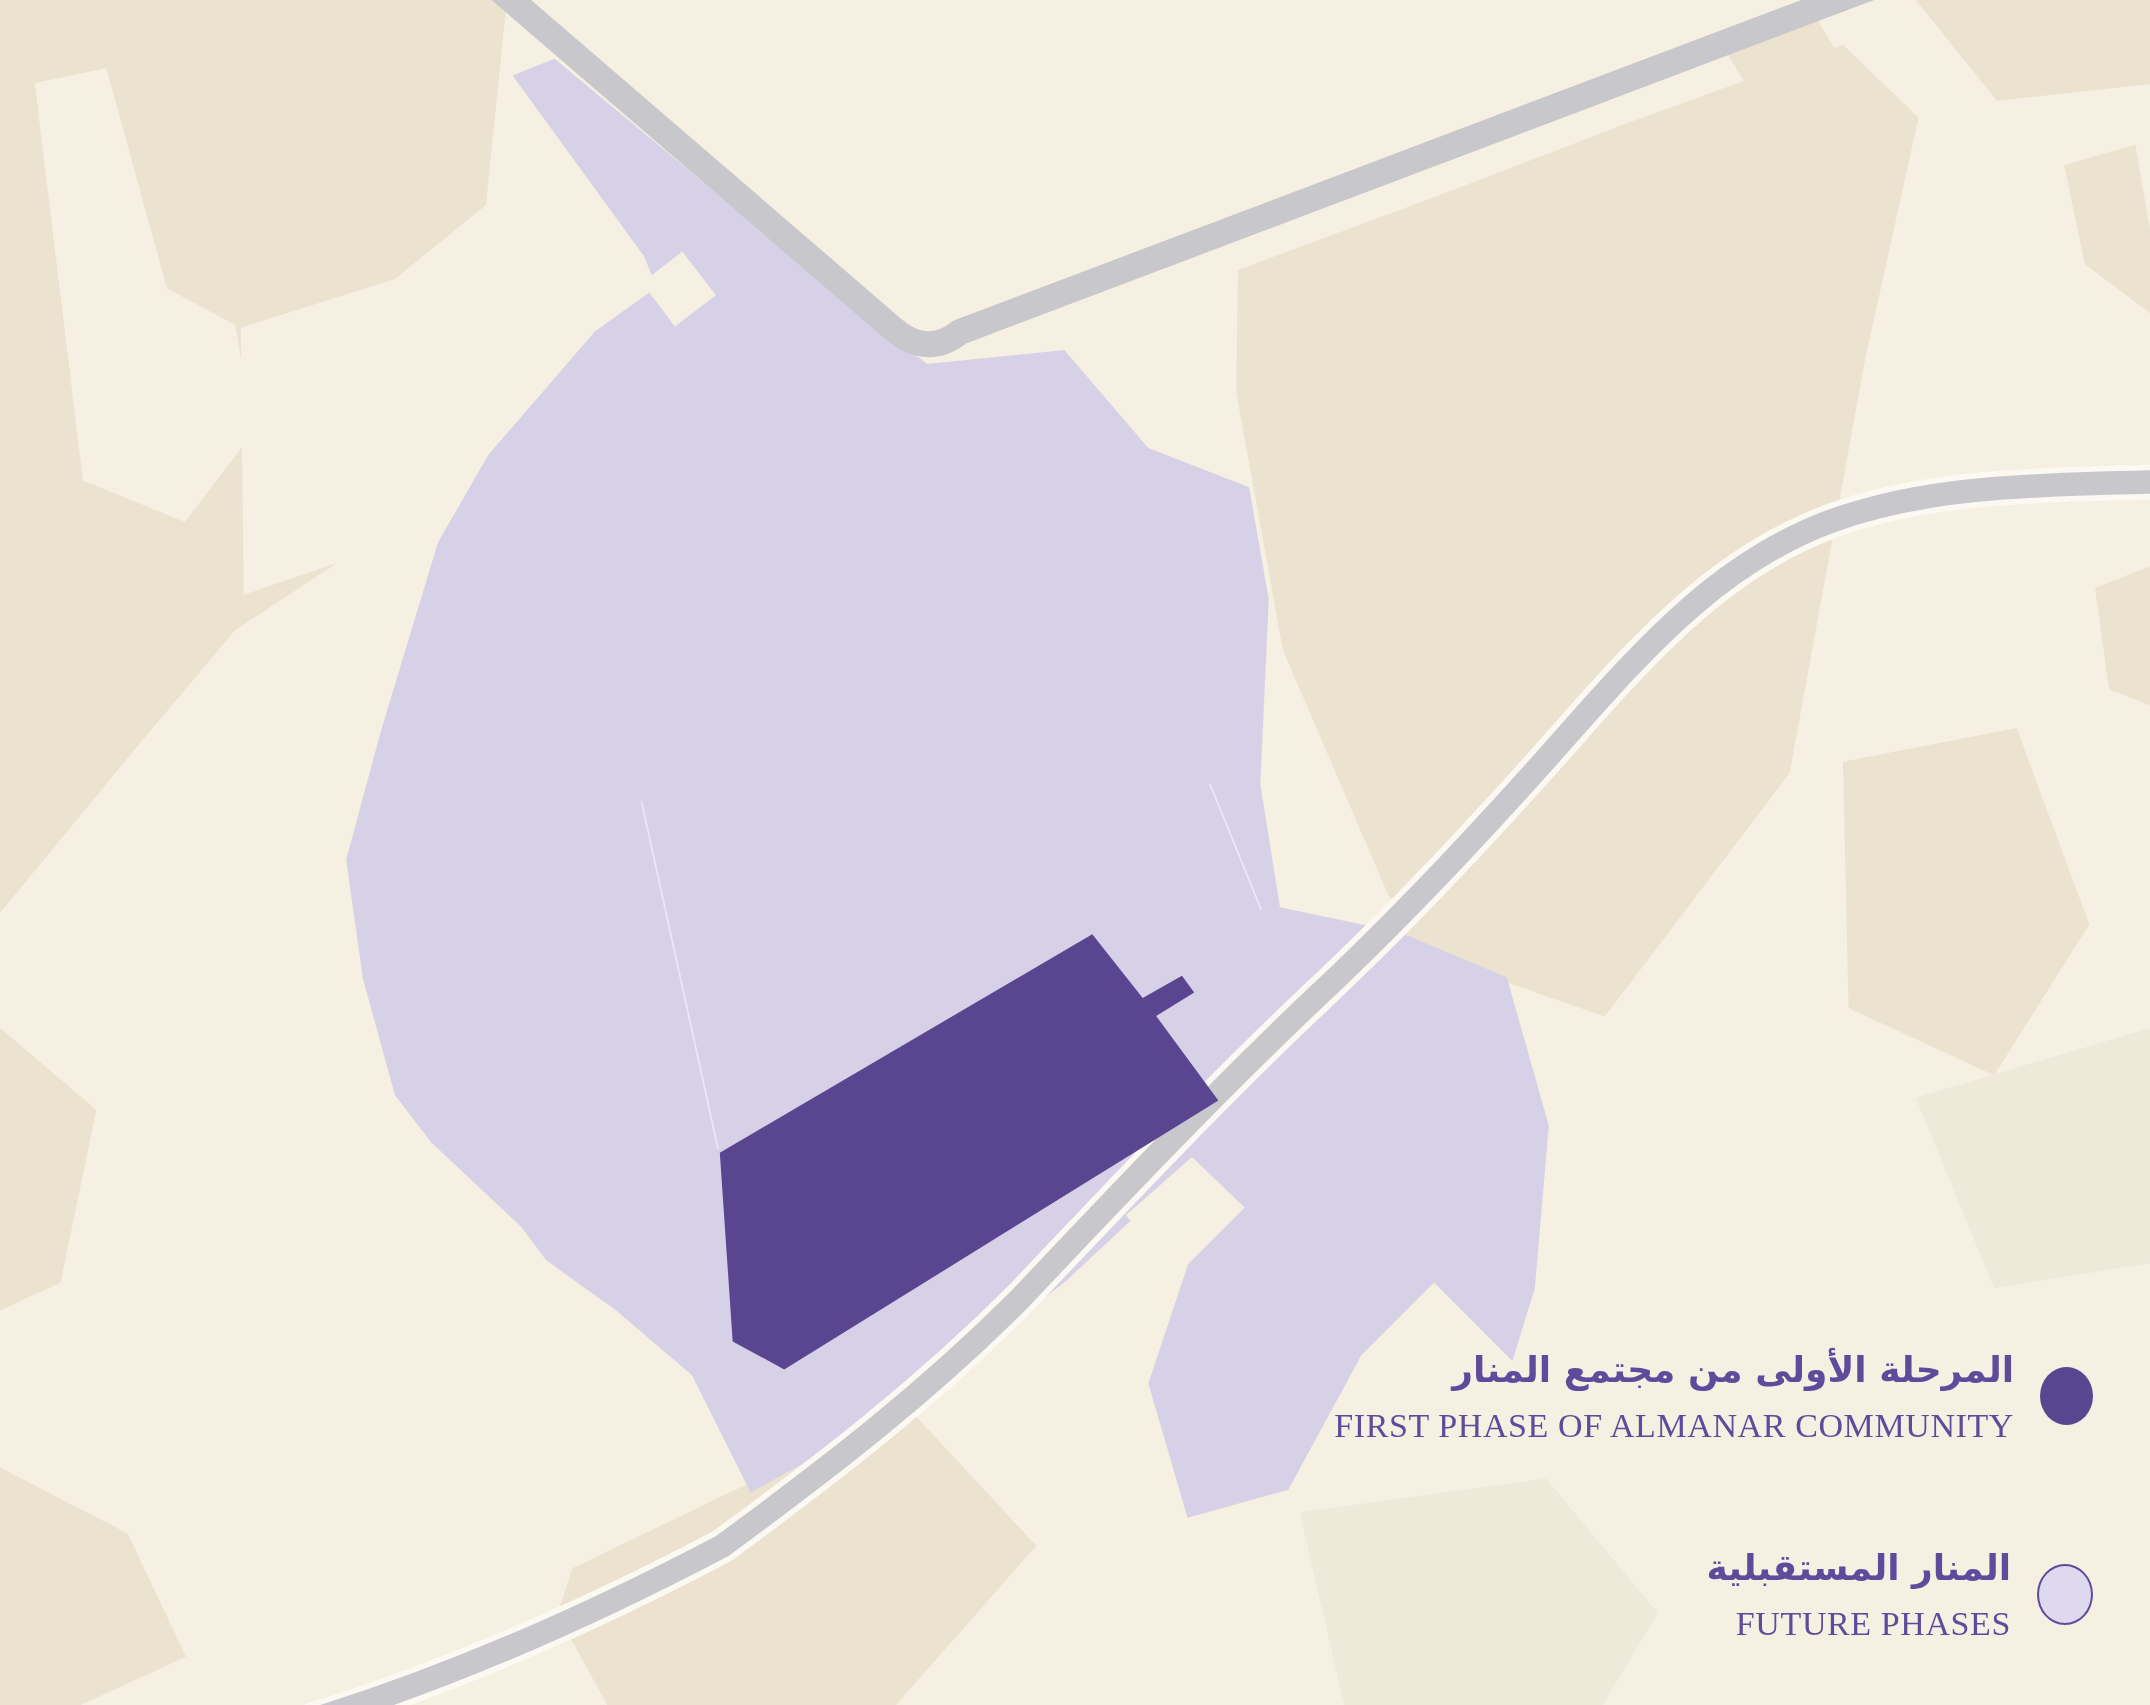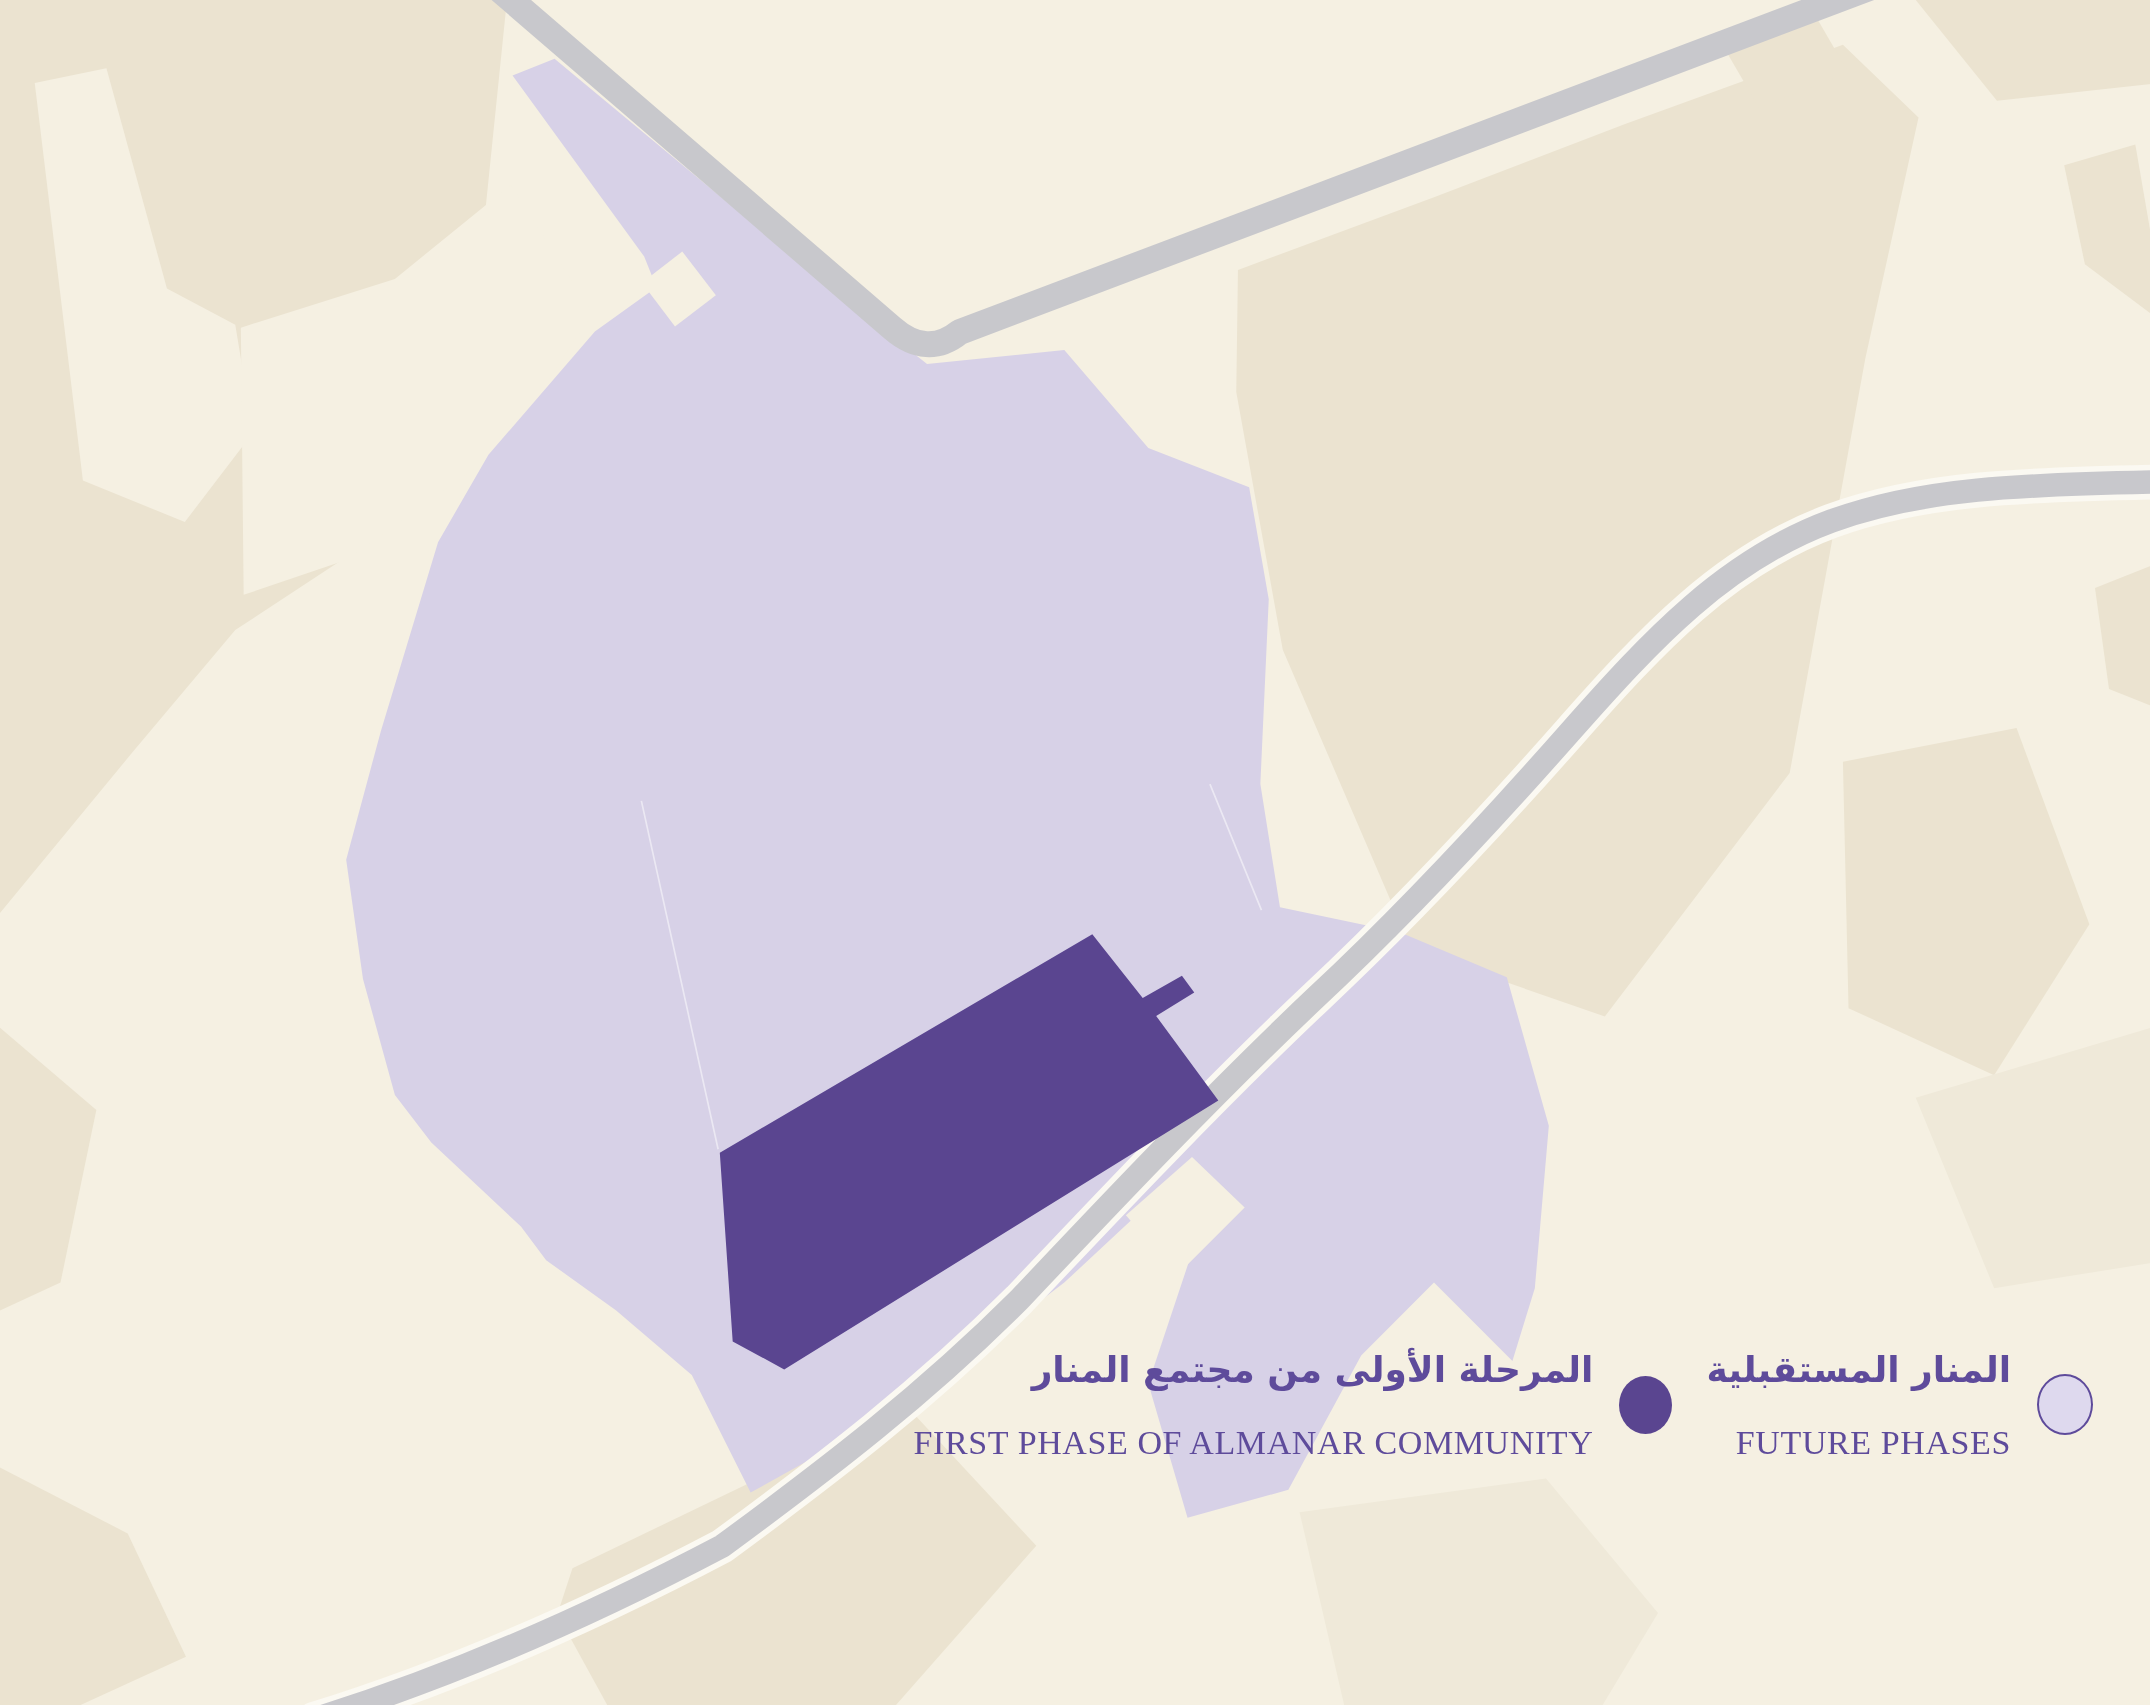--- a/index.html
+++ b/index.html
@@ -9,42 +9,41 @@
     background:#f5f0e2;
   }
   #stage{position:relative;width:2151px;height:1706px;}
   #map-svg{position:absolute;left:0;top:0;width:2151px;height:1706px;display:block;}
 
   
   .legend{
     position:absolute;
     right:58px;
     top:1340px;
-    display:flex;gap:34px;
+    display:flex;flex-direction:column;gap:86px;
     z-index:5;
   }
   .legend-row{display:flex;align-items:center;justify-content:flex-end;gap:26px;}
   .legend-texts{display:flex;flex-direction:column;align-items:flex-end;text-align:right;}
   .legend-ar{
     font-family:"DejaVu Sans", sans-serif;
     font-weight:bold;
     font-size:36px;
     line-height:60px;
     color:#5e4b9b;
     direction:rtl;
     white-space:nowrap;
   }
   .legend-en{
     font-family:"Liberation Serif", serif;
     font-size:34px;
     line-height:52px;
     letter-spacing:0.6px;
     color:#5e4b9b;
     white-space:nowrap;
-    margin-top:17px;
   }
   .swatch{flex:0 0 auto;border-radius:50%;}
   .swatch-first{
     width:53px;height:58px;
     background:#5a4590;
   }
   .swatch-future{
     width:52px;height:57px;
     background:#ded9ee;
     border:2.2px solid #5e4b9b;

